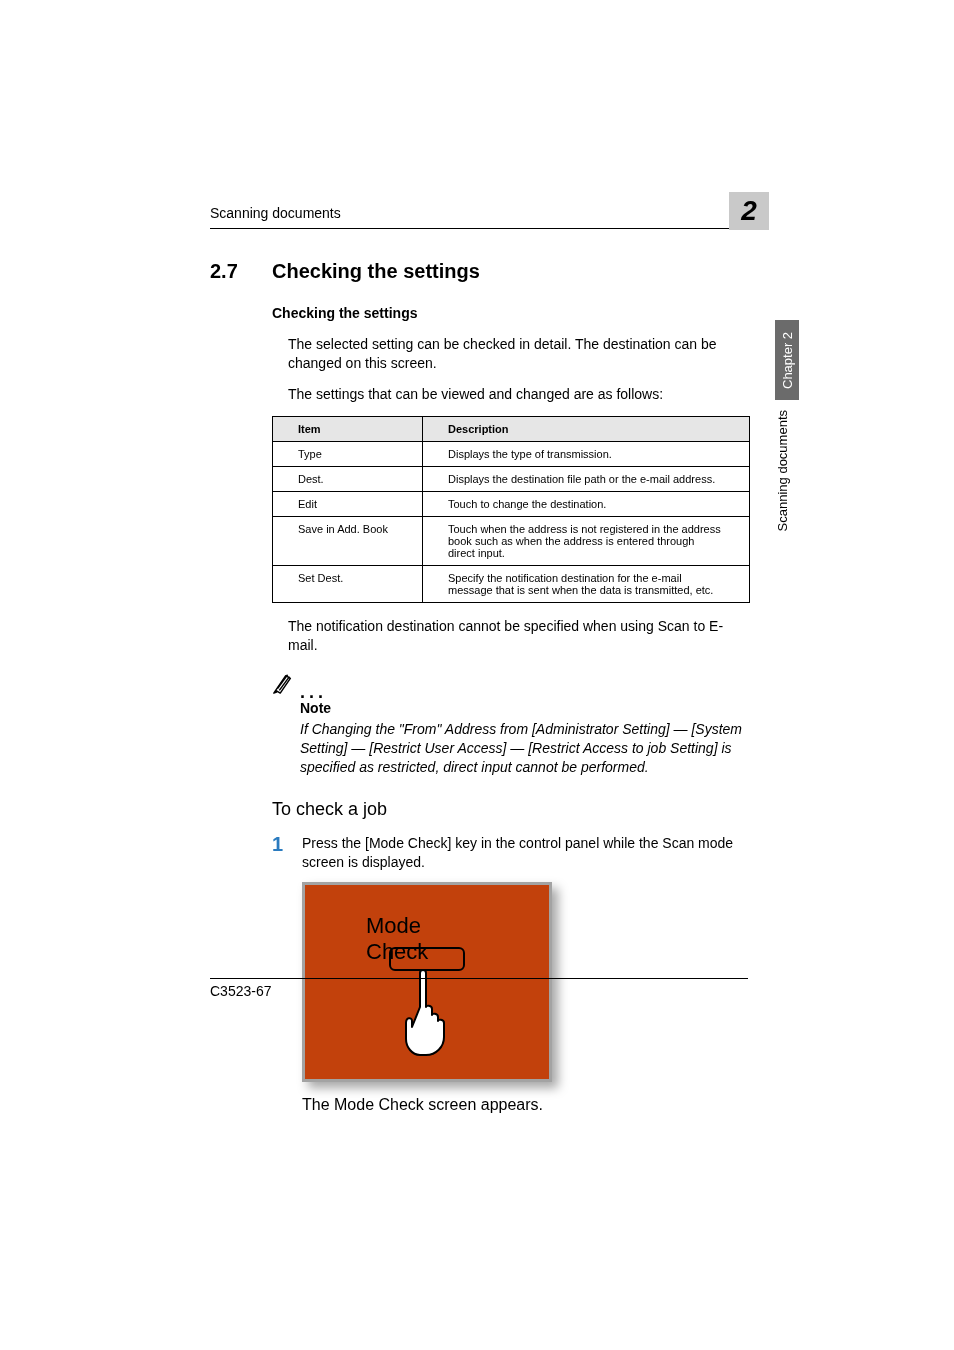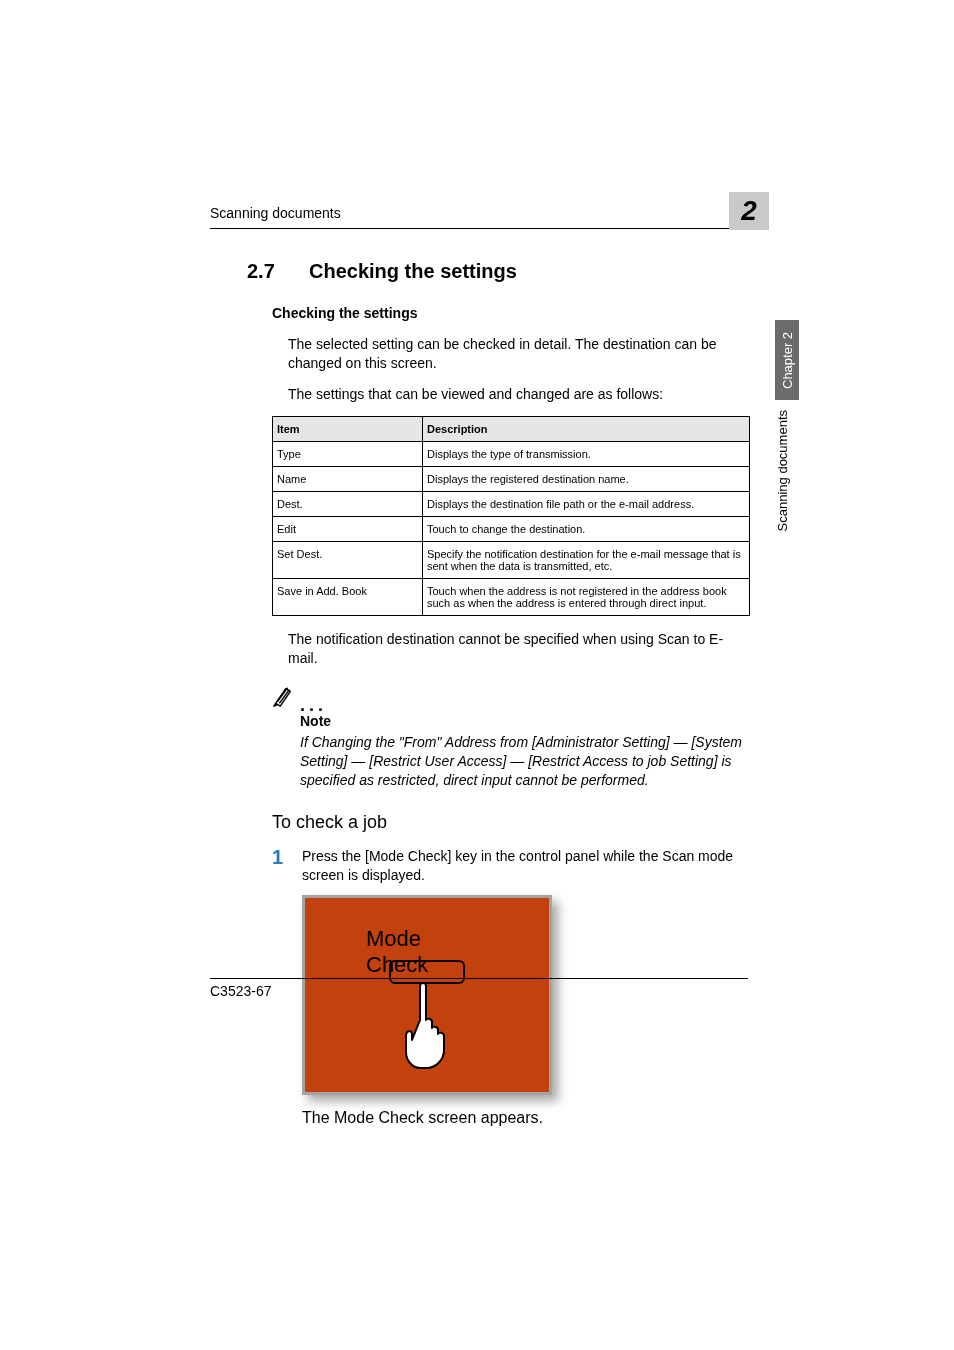--- a/index.html
+++ b/index.html
@@ -7,26 +7,26 @@
   .page { position: relative; width: 954px; height: 1213px; }
   .running-head { position: absolute; left: 210px; top: 204px; width: 538px; }
   .rh-text { font-size: 14px; }
   .rh-rule { border: none; border-top: 1px solid #000; margin-top: 6px; width: 538px; }
   .chapter-box { position: absolute; right: 185px; top: 192px; width: 40px; height: 38px; background: #c9c9c9; text-align: center; }
   .chapter-num { font-size: 28px; font-weight: bold; font-style: italic; line-height: 38px; color: #000; }
   .side-tab { position: absolute; right: 155px; top: 320px; width: 24px; height: 80px; background: #6b6b6b; color: #fff; font-size: 13px; writing-mode: vertical-rl; transform: rotate(180deg); text-align: center; display: flex; align-items: center; justify-content: center; }
   .side-label { position: absolute; right: 155px; top: 410px; width: 24px; font-size: 13px; writing-mode: vertical-rl; transform: rotate(180deg); text-align: center; padding-top: 6px; }
   .section { position: absolute; left: 210px; top: 260px; width: 538px; }
   .sec-row { display: flex; align-items: baseline; margin-bottom: 22px; }
-  .sec-num { font-size: 20px; font-weight: bold; width: 62px; margin-left: 37px; }
+  .sec-num { font-size: 20px; font-weight: bold; width: 62px; }
   .sec-title { font-size: 20px; font-weight: bold; }
   .sub-title { font-size: 14px; font-weight: bold; margin-left: 62px; margin-bottom: 14px; }
   .body-p { font-size: 14px; margin-left: 78px; margin-bottom: 12px; line-height: 1.35; }
   table.spec { border-collapse: collapse; width: 478px; margin-left: 62px; margin-top: 4px; margin-bottom: 14px; font-size: 11px; }
-  table.spec th, table.spec td { border: 1px solid #000; padding: 6px 4px; text-align: left; vertical-align: top; }
+  table.spec th, table.spec td { border: 1px solid #000; padding: 6px 25px; text-align: left; vertical-align: top; }
   table.spec th { background: #e6e6e6; font-weight: bold; }
   table.spec th.col-item { width: 150px; }
   .note-icon-row { margin-left: 62px; margin-top: 18px; display: flex; align-items: flex-end; gap: 6px; }
   .note-icon svg { width: 22px; height: 22px; }
   .note-dots { font-size: 18px; font-weight: bold; letter-spacing: 4px; line-height: 12px; }
   .note-label { font-size: 14px; font-weight: bold; margin-left: 90px; margin-top: 2px; }
   .note-body { font-size: 14px; font-style: italic; margin-left: 90px; margin-top: 4px; line-height: 1.35; }
   .sub-title2 { font-size: 18px; font-weight: normal; margin-left: 62px; margin-top: 22px; margin-bottom: 14px; }
   .step-row { display: flex; margin-left: 62px; margin-bottom: 10px; }
   .step-num { font-size: 20px; font-weight: bold; color: #2a7bbf; width: 30px; flex-shrink: 0; line-height: 1; }
@@ -80,38 +80,34 @@
           <th class="col-item">Item</th>
           <th>Description</th>
         </tr>
       </thead>
       <tbody>
         <tr>
           <td>Type</td>
           <td>Displays the type of transmission.</td>
         </tr>
         <tr>
-          <td>Name</td>
-          <td>Displays the registered destination name.</td>
-        </tr>
-        <tr>
           <td>Dest.</td>
           <td>Displays the destination file path or the e-mail address.</td>
         </tr>
         <tr>
           <td>Edit</td>
           <td>Touch to change the destination.</td>
         </tr>
         <tr>
+          <td>Save in Add. Book</td>
+          <td>Touch when the address is not registered in the address book such as when the address is entered through direct input.</td>
+        </tr>
+        <tr>
           <td>Set Dest.</td>
           <td>Specify the notification destination for the e-mail message that is sent when the data is transmitted, etc.</td>
-        </tr>
-        <tr>
-          <td>Save in Add. Book</td>
-          <td>Touch when the address is not registered in the address book such as when the address is entered through direct input.</td>
         </tr>
       </tbody>
     </table>
 
     <p class="body-p">The notification destination cannot be specified when using Scan to E-mail.</p>
 
     <div class="note-icon-row">
       <span class="note-icon">
         <svg viewBox="0 0 24 24" fill="none" stroke="#000" stroke-width="1.6">
           <path d="M4 20 L15 4 L20 7 L9 23 L4 20 Z M4 20 L2 23 L5 22 Z" stroke-linejoin="round"></path>

